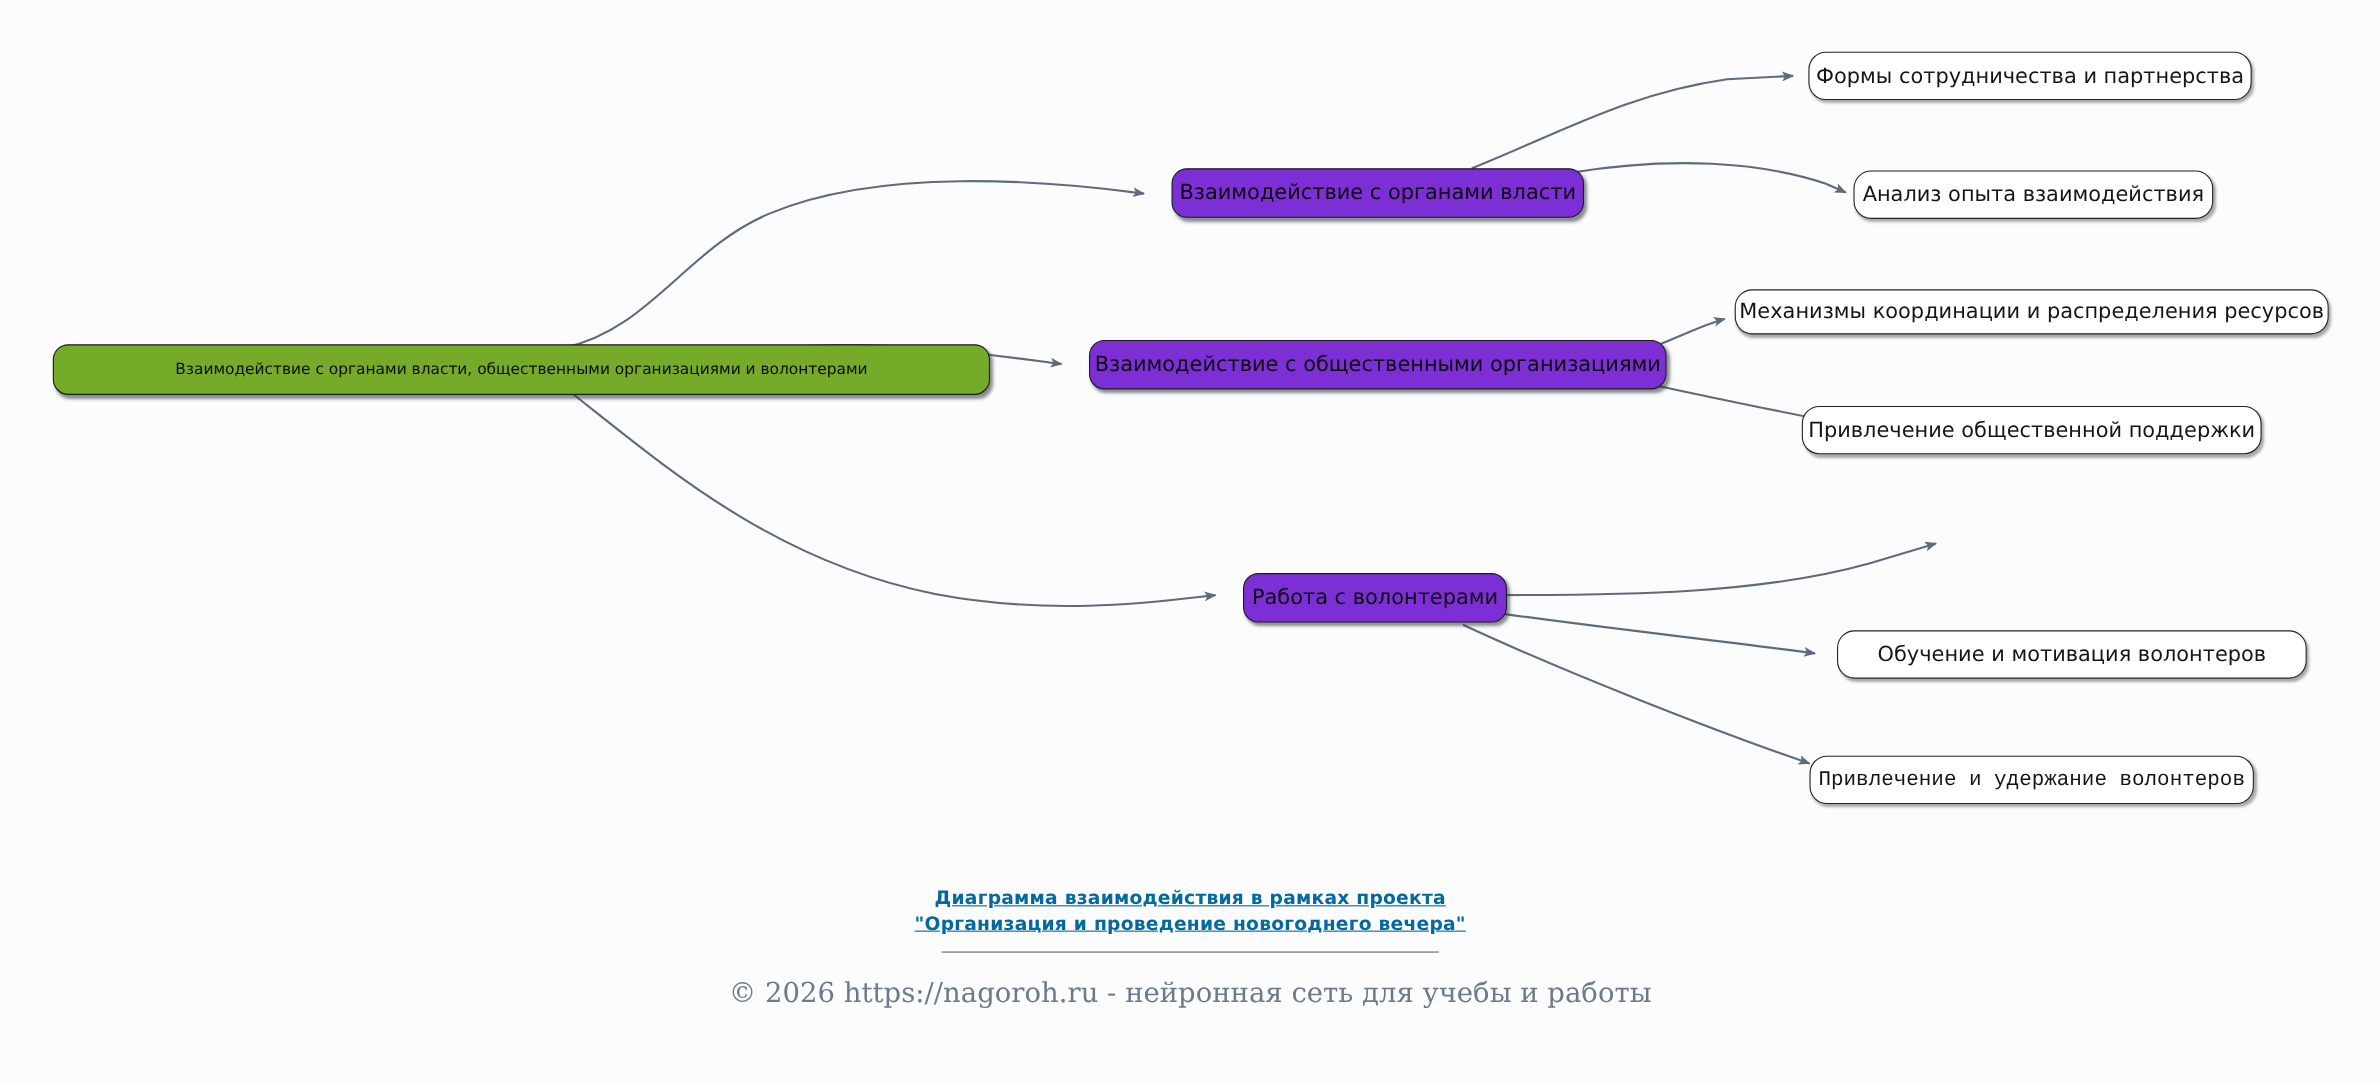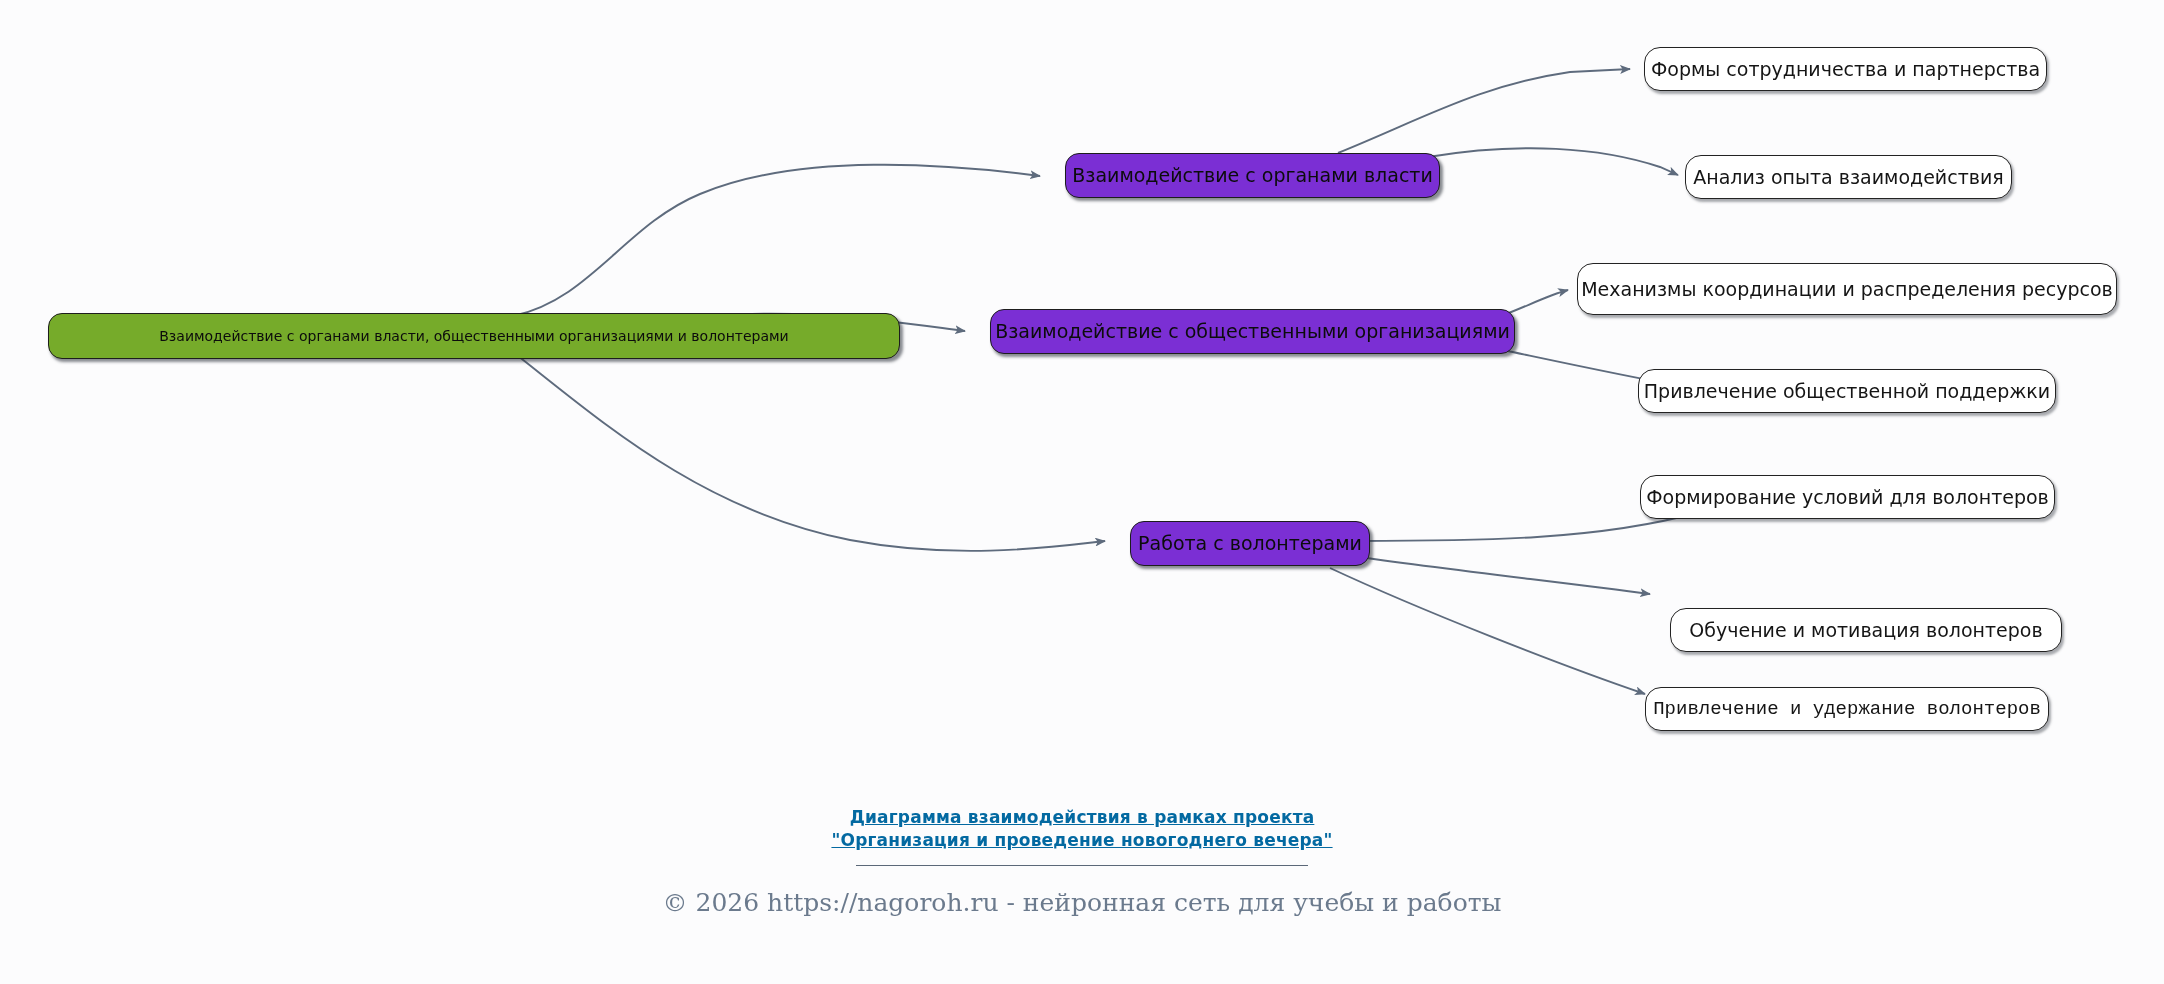--- a/index.html
+++ b/index.html
@@ -165,33 +165,30 @@
   </div>
 
   <div class="node leaf" style="left:1644px; top:47px; width:403px; height:44px;">
     <span class="node-label">Формы сотрудничества и партнерства</span>
   </div>
 
   <div class="node leaf" style="left:1685px; top:155px; width:327px; height:44px;">
     <span class="node-label">Анализ опыта взаимодействия</span>
   </div>
 
-  <div class="node leaf" style="left:1577px; top:263px; width:540px; height:52px;">
+  <div class="node leaf" style="left:1577px; top:263px; width:540px; height:41px;">
     <span class="node-label">Механизмы координации и распределения ресурсов</span>
   </div>
 
   <div class="node leaf" style="left:1638px; top:369px; width:418px; height:44px;">
     <span class="node-label">Привлечение общественной поддержки</span>
   </div>
 
-  <div class="node leaf" style="left:1640px; top:475px; width:415px; height:44px;">
-    <span class="node-label">Формирование условий для волонтеров</span>
-  </div>
-
-  <div class="node leaf" style="left:1670px; top:608px; width:392px; height:44px;">
+
+  <div class="node leaf" style="left:1670px; top:573px; width:427px; height:44px;">
     <span class="node-label">Обучение и мотивация волонтеров</span>
   </div>
 
   <div class="node leaf" style="left:1645px; top:687px; width:404px; height:44px;font-family:Liberation Mono, monospace;">
     <span class="node-label">Привлечение и удержание волонтеров</span>
   </div>
 
   <div id="footer">
     <div class="caption-line">Диаграмма взаимодействия в рамках проекта</div>
     <div class="caption-line">"Организация и проведение новогоднего вечера"</div>

